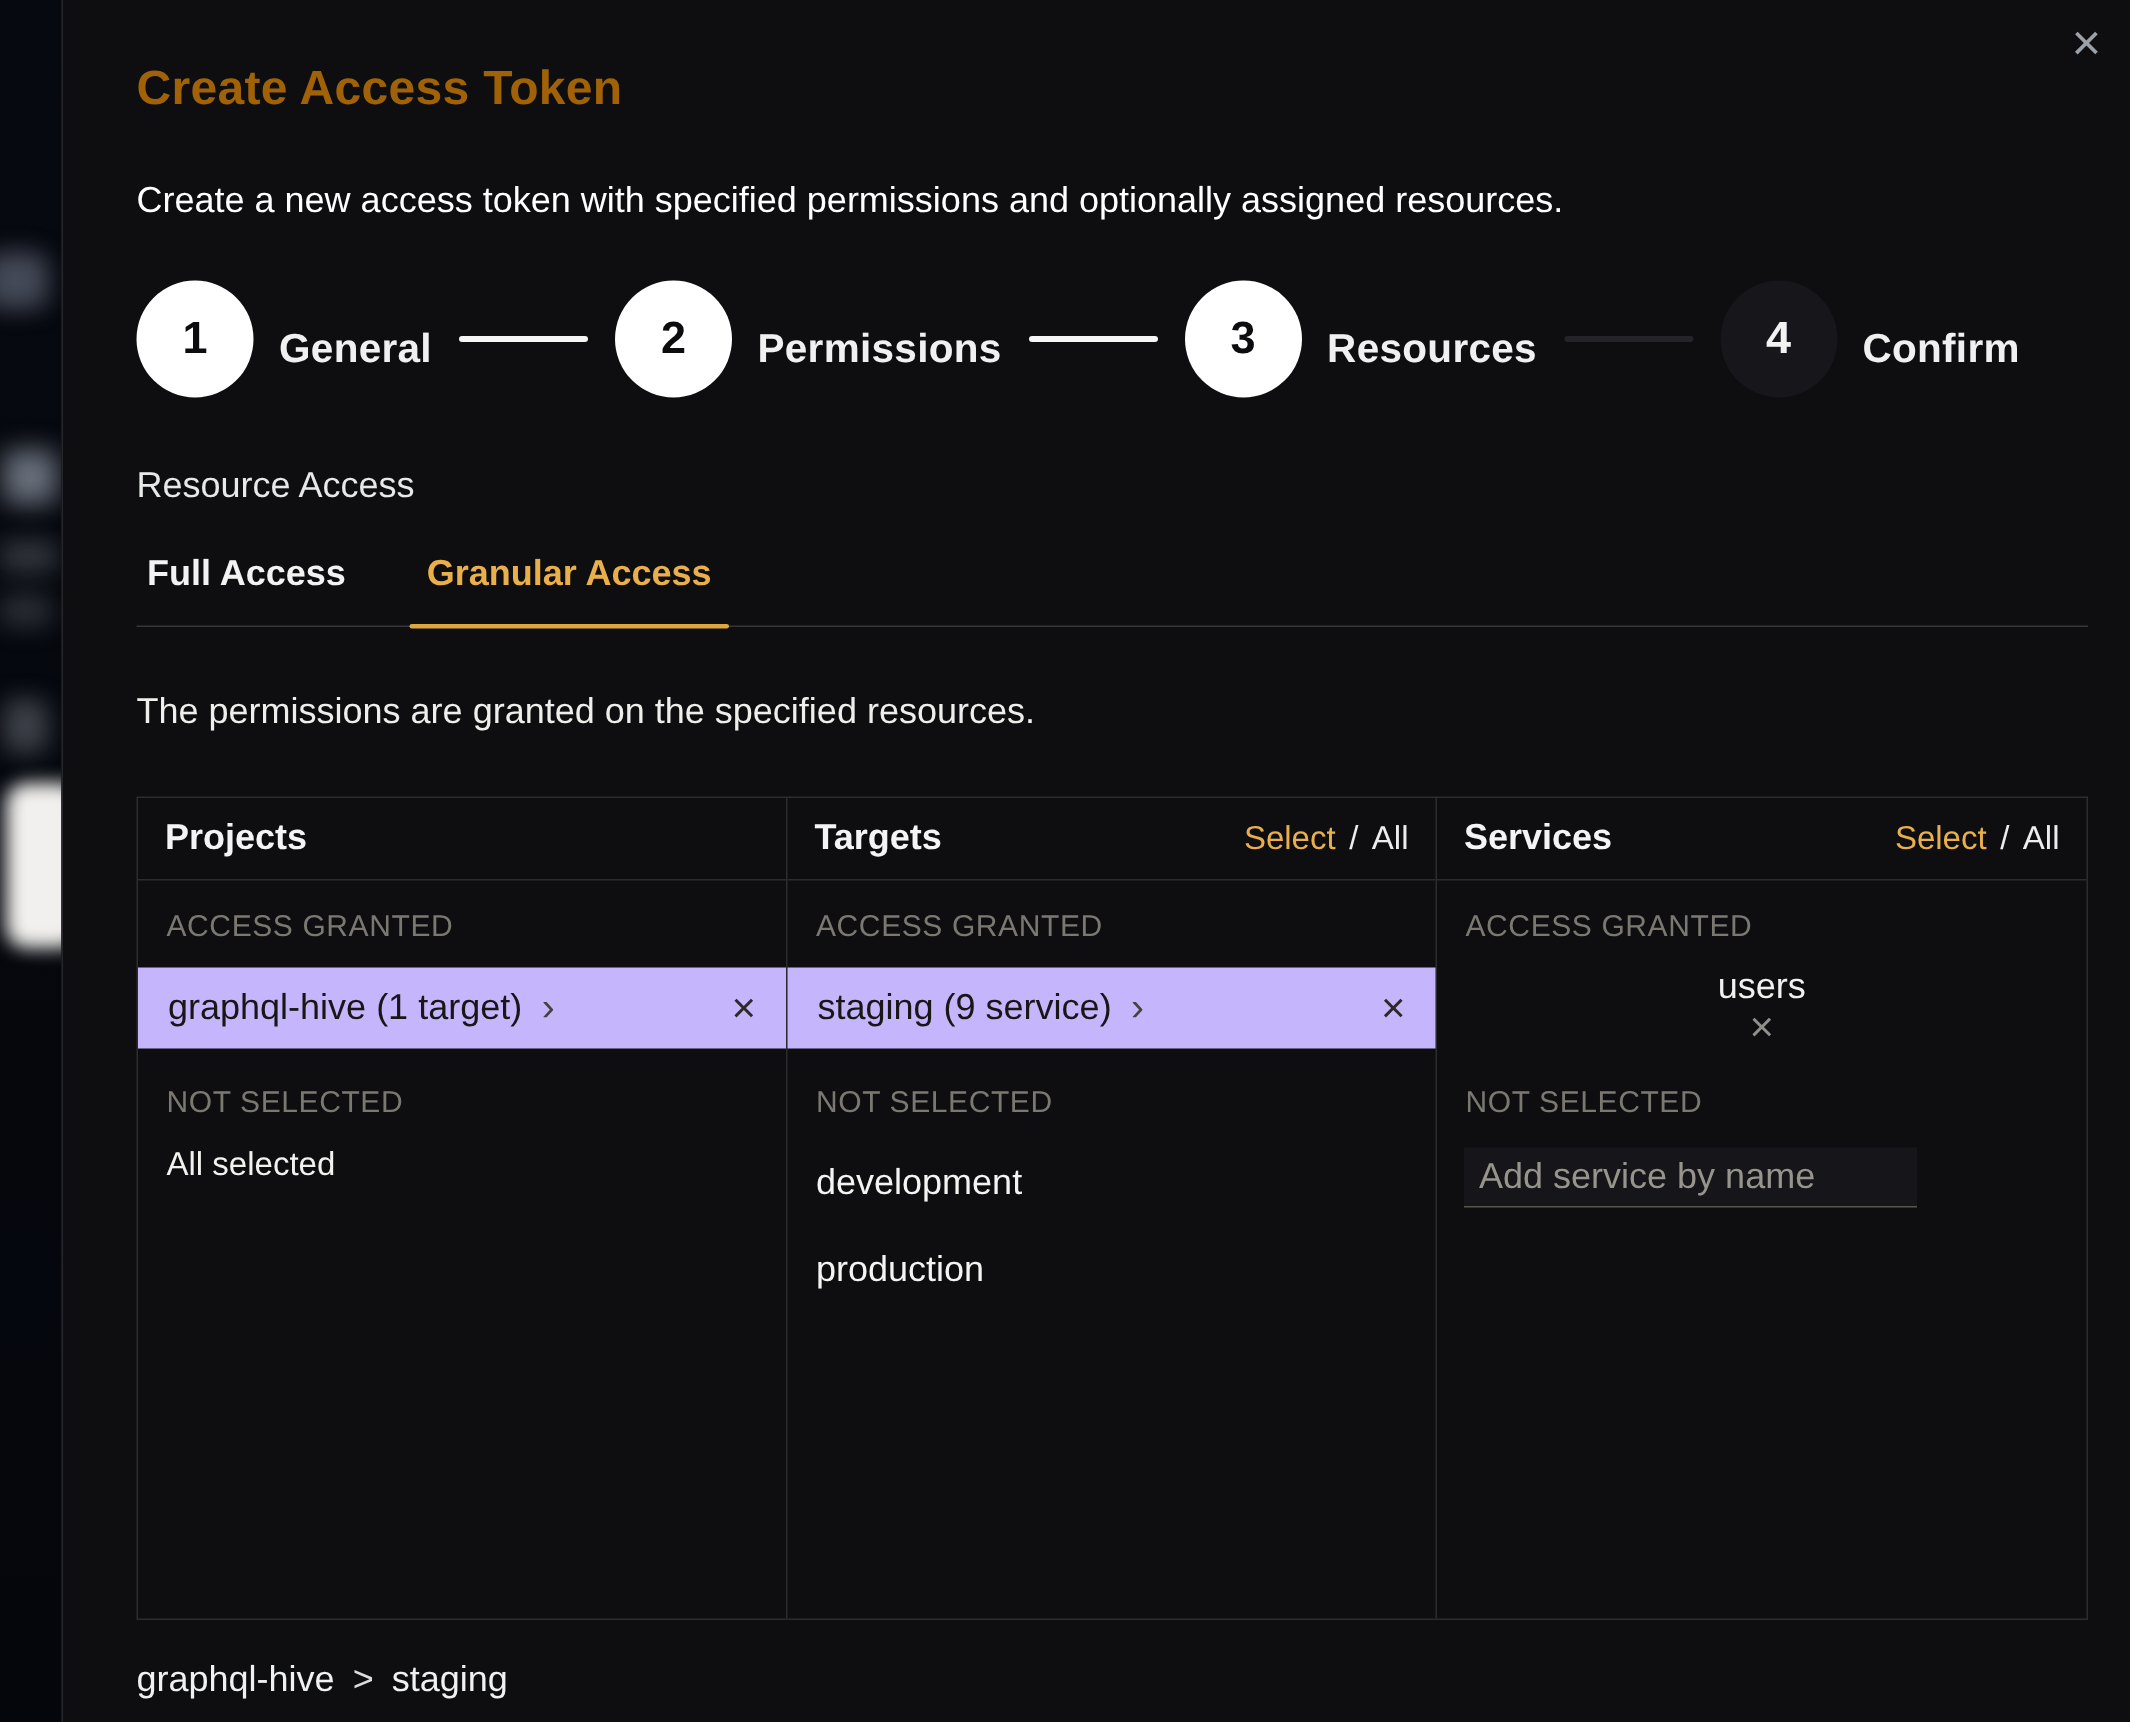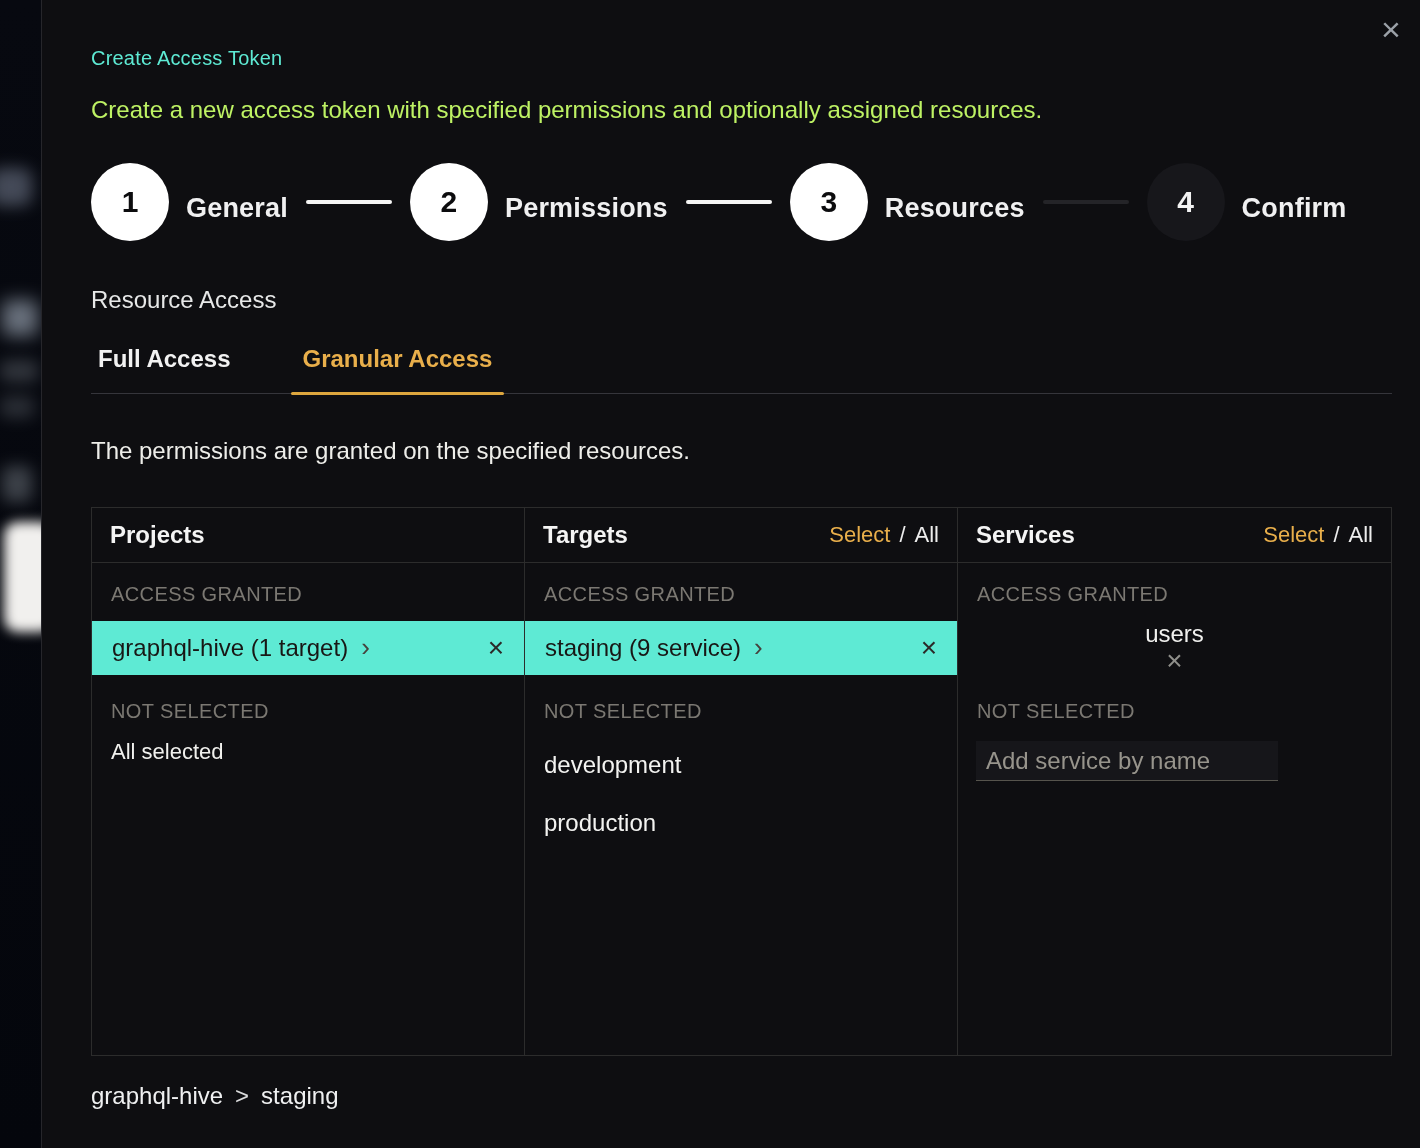--- a/index.html
+++ b/index.html
@@ -31,41 +31,41 @@
     padding:40px 28px 0 49px;
   }
 
   .close-btn {
     position:absolute; top:8px; right:8px; width:42px; height:42px;
     background:none; border:none; cursor:pointer;
     color:#9ba1a8; font-size:34px; line-height:42px; text-align:center; font-weight:300;
     font-family:inherit; padding:0;
   }
 
-  .dialog-title { margin:0; font-size:20px; line-height:36px; font-weight:400; color:#5eead4; letter-spacing:.2px; }
-  .dialog-subtitle { margin:20px 0 0; font-size:24px; line-height:28px; color:#bef264; }
+  .dialog-title { margin:0; font-size:32px; line-height:36px; font-weight:700; color:#a16207; letter-spacing:.2px; }
+  .dialog-subtitle { margin:44px 0 0; font-size:24px; line-height:28px; color:#ffffff; }
 
   
   .stepper { margin-top:39px; display:flex; align-items:center; gap:18px; }
   .step { display:flex; align-items:center; gap:17px; cursor:pointer; }
   .step-circle {
     width:78px; height:78px; border-radius:50%; flex:none;
     display:flex; align-items:center; justify-content:center;
     font-size:30px; font-weight:600;
   }
   .step-circle.done { background:#ffffff; color:#0c0c0e; }
   .step-circle.upcoming { background:#17171b; color:#f2f2f2; }
   .step-label { font-size:27px; font-weight:600; color:#f0f0f1; letter-spacing:.2px; white-space:nowrap;margin-top:12px; }
   .connector { width:86px; height:4px; border-radius:2px; background:#f5f5f5; flex:none; }
   .connector.inactive { background:#242428; }
 
   .section-heading { margin-top:46px; font-size:24px; line-height:26px; font-weight:400; color:#e7e8e8; }
 
   
-  .tabs { margin-top:32px; display:flex; gap:72px; border-bottom:1px solid #35353b; padding-left:7px; }
+  .tabs { margin-top:32px; display:flex; gap:54px; border-bottom:1px solid #35353b; padding-left:7px; }
   .tab {
     background:none; border:none; padding:0 0 20px; cursor:pointer; font-family:inherit;
     font-size:24px; font-weight:600; color:#f2f2f2; position:relative; line-height:28px;
   }
   .tab.active { color:#e9af4b; }
   .tab.active::after {
     content:""; position:absolute; left:-12px; right:-12px; bottom:-2px; height:3px;
     background:#dda63e; border-radius:2px;
   }
 
@@ -90,21 +90,21 @@
   .all-link { color:#ededed; cursor:pointer; }
 
   .section-label { flex:none; padding:20px 19px 0; font-size:20px; letter-spacing:.4px; color:#7b7872; line-height:23px; }
   .section-label.spaced { padding-top:25px; }
 
   .resource-row {
     margin-top:15px; height:54px; flex:none;
     display:flex; align-items:center; justify-content:space-between; padding:0 20px;
     font-size:24px; cursor:pointer;
   }
-  .resource-row.highlight { background:#5eead4; color:#181715; }
+  .resource-row.highlight { background:#c4b5fd; color:#181715; }
   .resource-row.plain { color:#f0f0ee;flex-direction:column; }
   .row-main { display:flex; align-items:center; gap:13px; white-space:nowrap; overflow:hidden; }
   .chevron-icon { font-size:26px; line-height:1; color:#46423d; transform:translateY(-1px); }
   .remove-btn { background:none; border:none; cursor:pointer; padding:0; font-family:inherit; font-size:28px; line-height:1; font-weight:300; }
   .resource-row.highlight .remove-btn { color:#2b2a28; }
   .resource-row.plain .remove-btn { color:#8f8f8b; }
 
   .note { padding:16px 19px 0; font-size:22px; line-height:26px; color:#f1f1ee; }
 
   .item-row {

